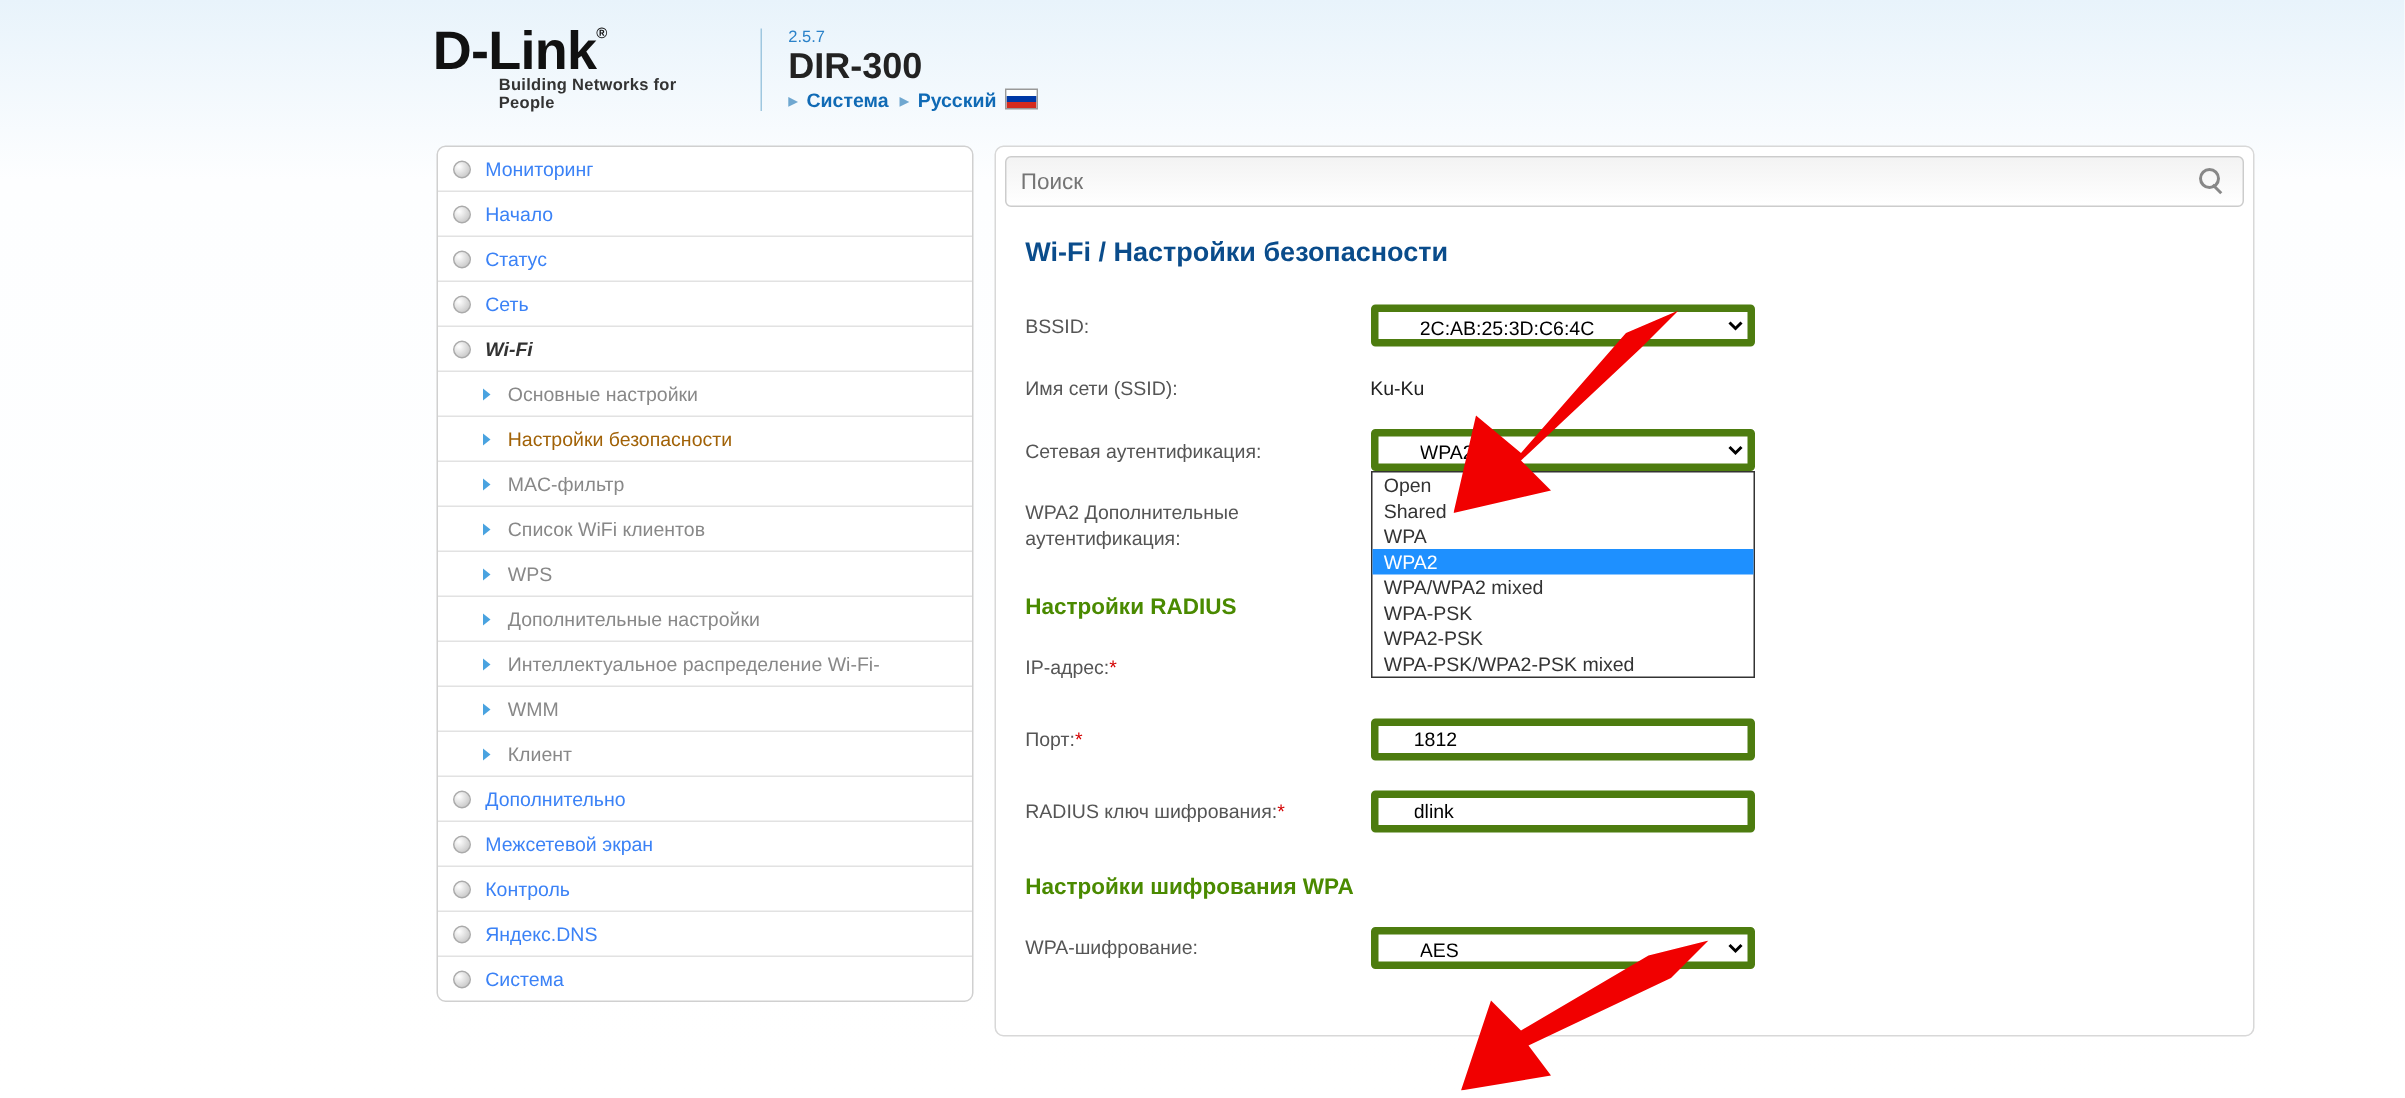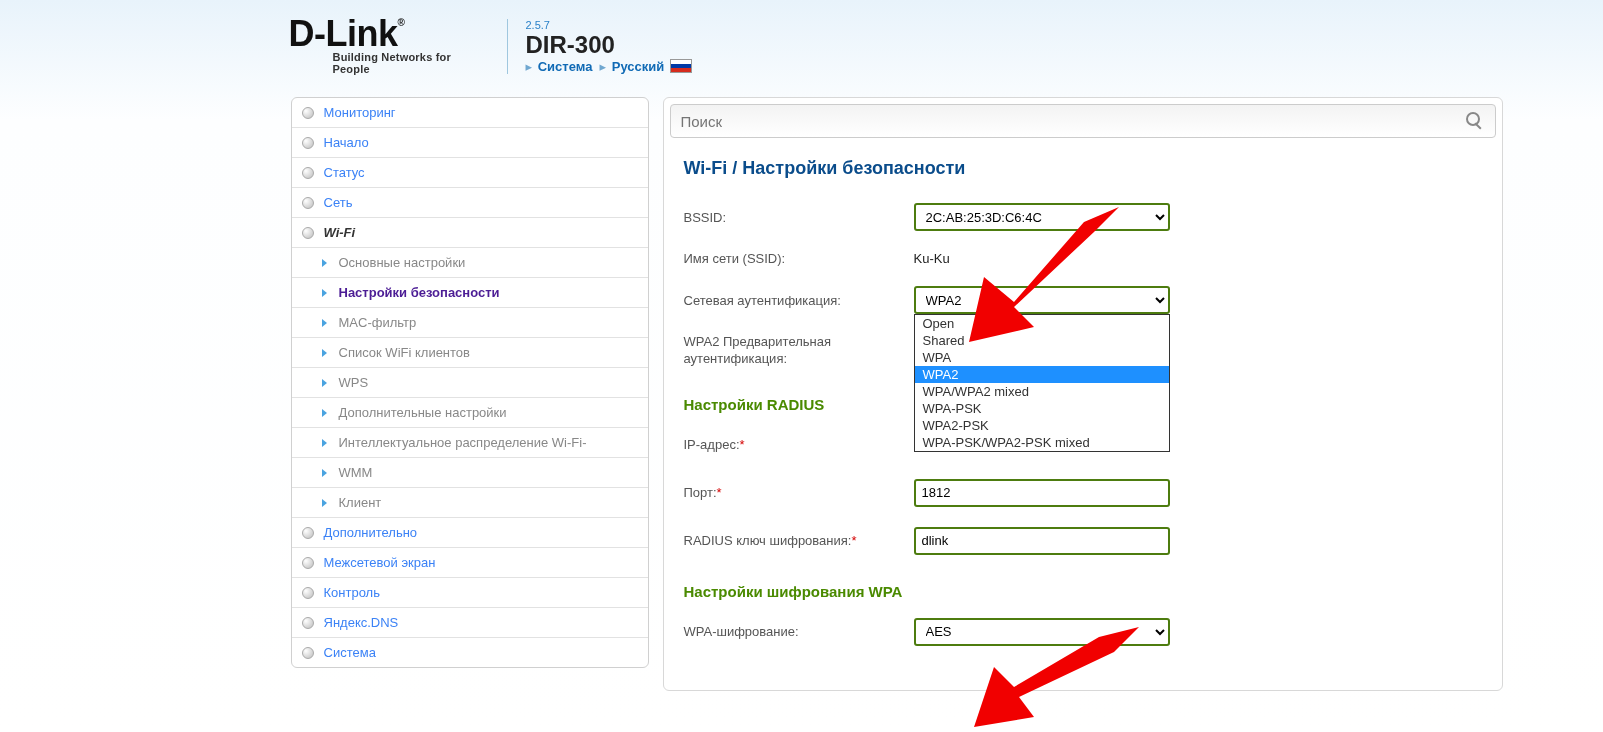--- a/index.html
+++ b/index.html
@@ -72,21 +72,21 @@
 .side-item{
   display:flex;
   align-items:center;
   padding:7px 10px;
   border-bottom:1px solid #e2e2e2;
   cursor:pointer;
   color:#3b82f6;
 }
 .side-item:last-child{border-bottom:none;}
 .side-item.level2{padding-left:26px; color:#888;}
-.side-item.active{color:#4c1d95; font-weight:bold;}
+.side-item.active{color:#a16207; font-weight:normal;}
 .side-item.expanded{color:#333; font-weight:bold;font-style:italic;}
 .bullet{
   width:12px;height:12px;
   border-radius:50%;
   background:radial-gradient(circle at 30% 30%,#fff,#bcbcbc);
   border:1px solid #aaa;
   margin-right:10px;
   flex:none;
 }
 .arrow{
@@ -138,23 +138,23 @@
   display:flex;
   align-items:center;
   padding:6px 14px 14px 14px;
 }
 .form-row .label{ width:230px; color:#555; font-size:13px;}
 .form-row .label.multiline{line-height:1.3;}
 .form-row .value{ font-size:13px;color:#222;}
 select.ctl, input.ctl{
   width:256px;
   height:28px;
-  border:2px solid #4d7c0f;
+  border:5px solid #4d7c0f;
   border-radius:3px;
-  padding:2px 6px;
+  padding:2px 24px;
   font-size:13px;
   background:#fff;
 }
 .section-title{
   color:#4a8a00;font-weight:bold;font-size:15px;
   padding:14px 14px 12px 14px;
 }
 .req{color:#d40000;}
 
 
@@ -319,21 +319,21 @@
               <div class="selected">WPA2</div>
               <div>WPA/WPA2 mixed</div>
               <div>WPA-PSK</div>
               <div>WPA2-PSK</div>
               <div>WPA-PSK/WPA2-PSK mixed</div>
             </div>
         </div>
       </div>
 
       <div class="form-row">
-        <div class="label multiline">WPA2 Предварительная аутентификация:</div>
+        <div class="label multiline">WPA2 Дополнительные аутентификация:</div>
       </div>
 
       <div class="section-title">Настройки RADIUS</div>
 
       <div class="form-row">
         <div class="label"><span>IP-адрес:</span><span class="req">*</span></div>
         <input class="ctl" type="text" style="visibility: hidden;">
       </div>
 
       <div class="form-row">

